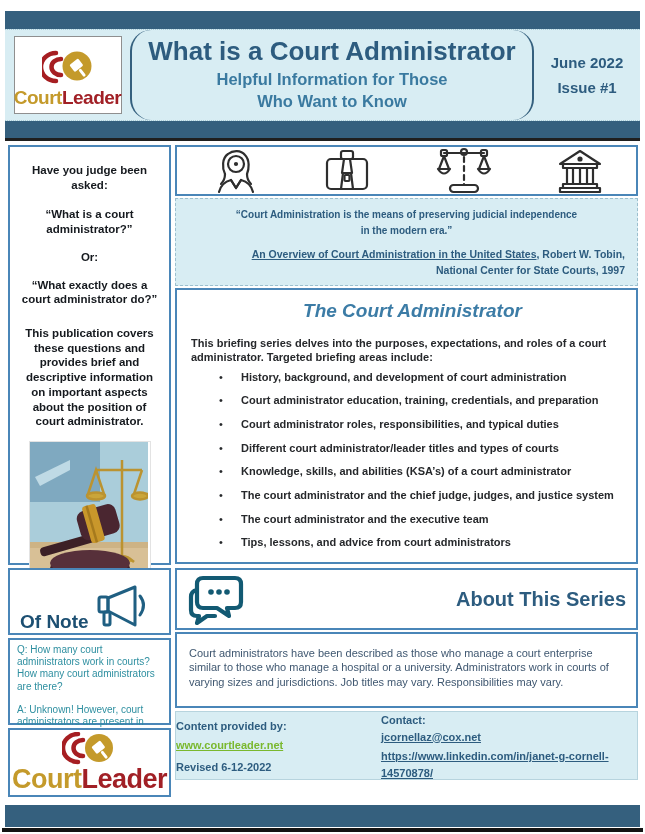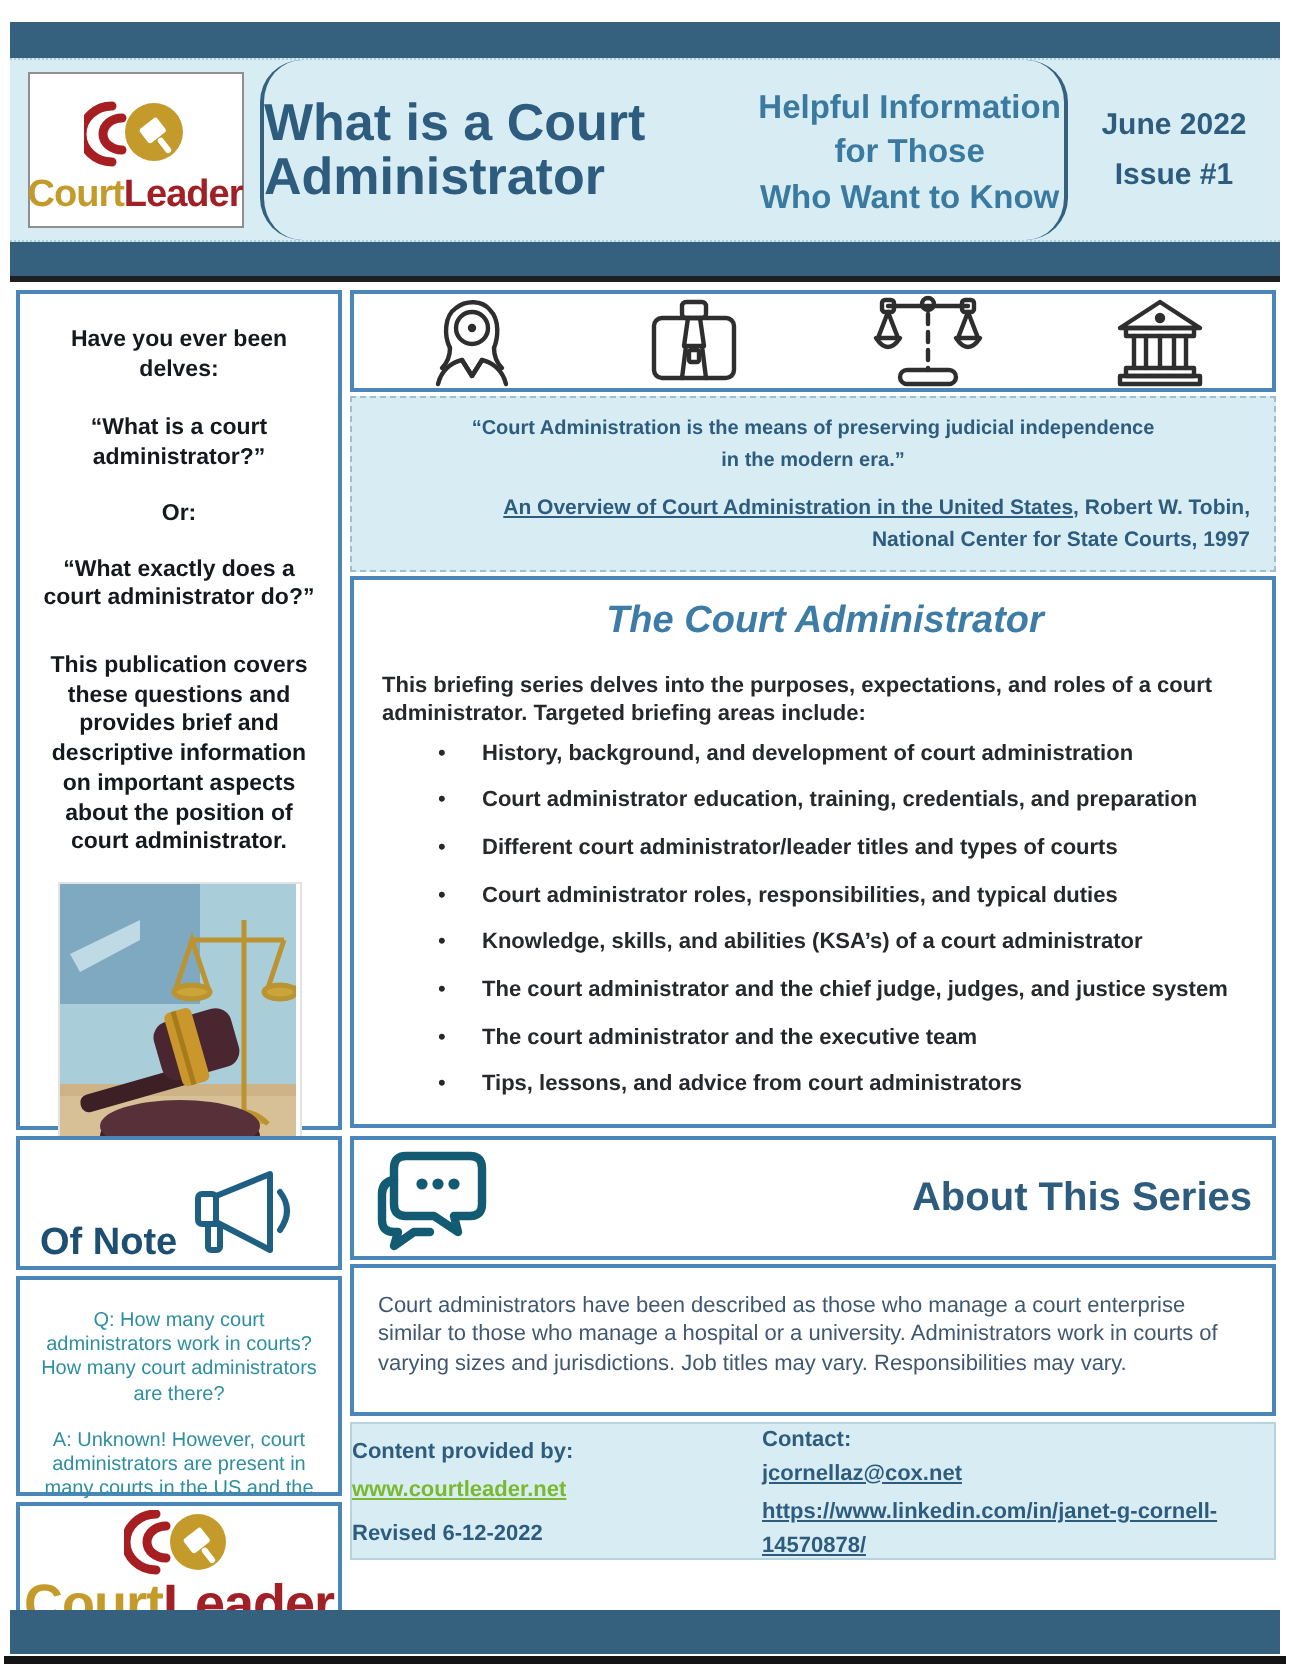--- a/index.html
+++ b/index.html
@@ -16,21 +16,21 @@
   #bar2 { top:121px; height:20px; border-bottom:3px solid #1f1f1f; }
   #bar3 { top:805px; height:22px; }
   #blackbar { position:absolute; left:2px; width:641px; top:828px; height:4px; background:#141414; }
 
   
   .header {
     position:absolute; left:5px; top:29px; width:635px; height:92px;
     background:#d8edf3; display:grid; grid-template-columns:125px 1fr 106px;
     border-top:1px dotted #a9ccd8; border-bottom:1px dotted #a9ccd8;
   }
-  .header-cell { display:flex; flex-direction:row; align-items:center; justify-content:center;border-radius:21px; }
+  .header-cell { display:flex; flex-direction:column; align-items:center; justify-content:center;border-radius:21px; }
   .title-cell { border-left:2px solid #35607e; border-right:2px solid #35607e; }
   .logo-box {
     background:#ffffff; border:1px solid #8f8f8f; width:108px; height:78px;
     display:flex; flex-direction:column; align-items:center; justify-content:center; padding-top:2px;
   }
   .logo-text { font-weight:bold; line-height:1; letter-spacing:-0.5px; }
   .logo-text .gold { color:#c49a2b; }
   .logo-text .red  { color:#a12026; }
   .logo-text-sm { font-size:19px; }
   .logo-text-lg { font-size:27px; }
@@ -49,22 +49,22 @@
   
   .intro-box { height:420px; margin-bottom:3px; padding:16px 8px 0 8px; text-align:center;
                color:#15191e; font-weight:bold; font-size:11.5px; line-height:1.28; }
   .intro-box .sp1 { margin-top:15px; }
   .intro-box .sp2 { margin-top:13px; }
   .intro-box .sp3 { margin-top:19px; }
   .photo-wrap { margin:13px auto 0 auto; width:120px; height:150px; background:#fff;
                 box-shadow:0 0 0 1px #e3e3e3; }
   .ofnote-box { height:67px; margin-bottom:3px; display:flex; align-items:flex-end; padding:0 4px 0 10px; }
   .ofnote-label { font-size:19px; font-weight:bold; color:#1c4f72; margin-right:6px; }
-  .qa-box { height:110px; margin-bottom:3px; padding:15px 7px; color:#2e8fa0; font-size:10px;
-            font-weight:500; line-height:1.22;text-align:center; }
+  .qa-box { height:87px; margin-bottom:3px; padding:4px 7px; color:#2e8fa0; font-size:10px;
+            font-weight:500; line-height:1.22; }
   .qa-box .a { margin-top:11px; }
   .logo-footer-box { height:69px; display:flex; align-items:center; justify-content:center;
                      background:#ffffff; border:2px solid #4a86b8; }
 
   
   .icons-row { height:51px; margin-bottom:2px; display:flex; align-items:center;
                justify-content:space-between; padding:2px 32px 2px 36px; }
   .quote-box { height:88px; margin-bottom:2px; background:#d8edf3; border:1px dashed #9cc0cf;
                padding:8px 10px 0 10px; color:#2d5c7f; font-weight:bold; }
   .quote-text { font-size:10px; text-align:center; line-height:1.55; }
@@ -124,21 +124,21 @@
 Issue #1</div>
     </div>
   </div>
 
   <div class="bar" id="bar2"></div>
 
   <div class="main-area">
 
     <div class="col">
       <div class="box intro-box">
-        <div>Have you ever been delves:</div>
+        <div>Have you judge been asked:</div>
         <div class="sp1 preline">“What is a court
 administrator?”</div>
         <div class="sp2">Or:</div>
         <div class="sp2 preline">“What exactly does a
 court administrator do?”</div>
         <div class="sp3">This publication covers these questions and provides brief and descriptive information on important aspects about the position of court administrator.</div>
         <div class="photo-wrap">
           <svg width="118" height="148" viewBox="0 0 118 148">
             <rect x="0" y="0" width="118" height="148" fill="#aacdda"></rect>
             <rect x="0" y="0" width="70" height="60" fill="#7fa9c0"></rect>
@@ -252,25 +252,25 @@
         <div class="bullet-row">
             <span class="bdot"></span>
             <span class="btext">History, background, and development of court administration</span>
           </div>
             <div class="bullet-row">
             <span class="bdot"></span>
             <span class="btext">Court administrator education, training, credentials, and preparation</span>
           </div>
             <div class="bullet-row">
             <span class="bdot"></span>
+            <span class="btext">Court administrator roles, responsibilities, and typical duties</span>
+          </div>
+            <div class="bullet-row">
+            <span class="bdot"></span>
             <span class="btext">Different court administrator/leader titles and types of courts</span>
-          </div>
-            <div class="bullet-row">
-            <span class="bdot"></span>
-            <span class="btext">Court administrator roles, responsibilities, and typical duties</span>
           </div>
             <div class="bullet-row">
             <span class="bdot"></span>
             <span class="btext">Knowledge, skills, and abilities (KSA’s) of a court administrator</span>
           </div>
             <div class="bullet-row">
             <span class="bdot"></span>
             <span class="btext">The court administrator and the chief judge, judges, and justice system</span>
           </div>
             <div class="bullet-row">

